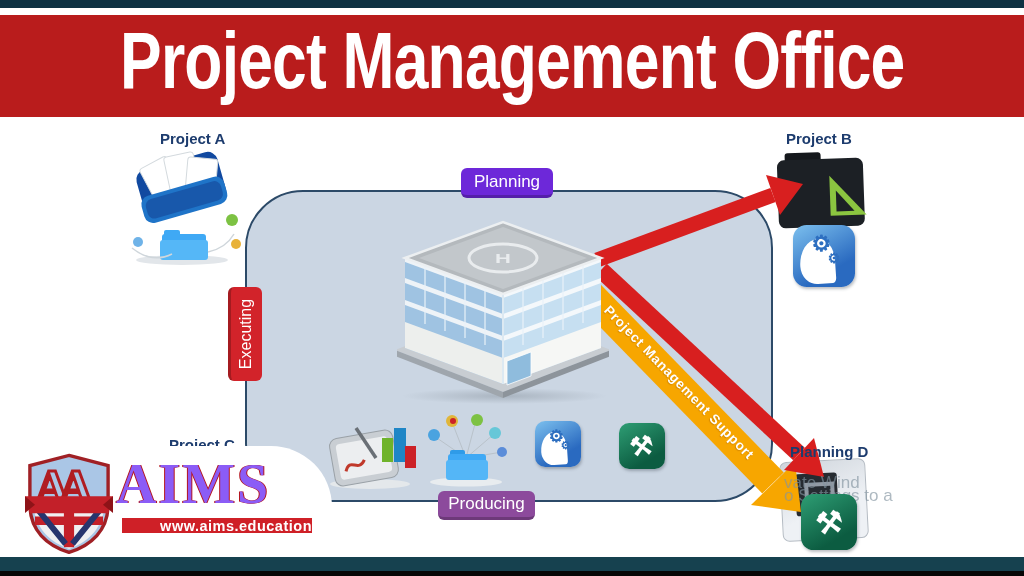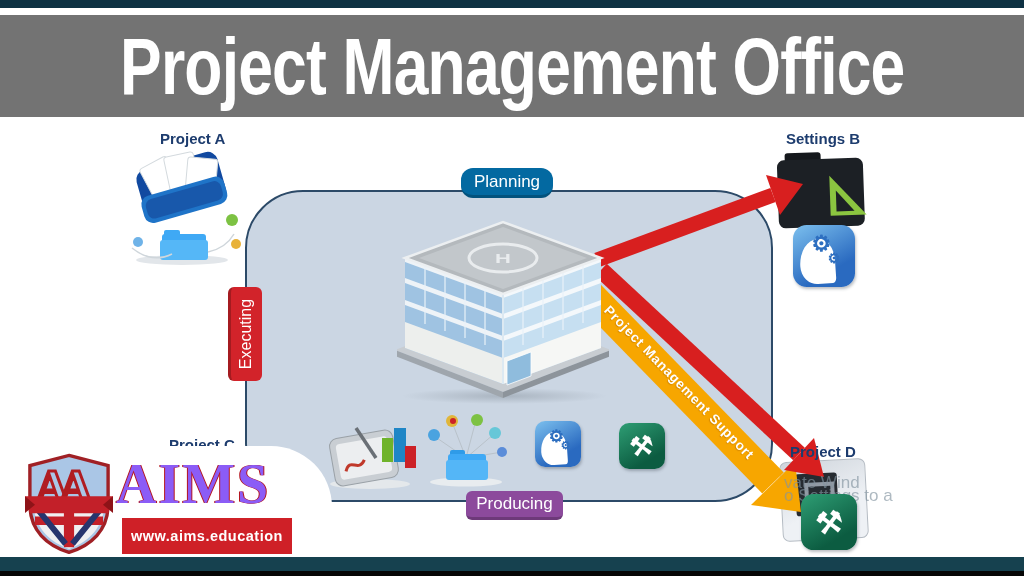--- a/index.html
+++ b/index.html
@@ -2,37 +2,37 @@
 <html><head>
 <meta charset="utf-8">
 <style>
   html,body{margin:0;padding:0;}
   body{width:1024px;height:576px;background:#ffffff;overflow:hidden;
        font-family:"Liberation Sans", sans-serif;}
   #stage{position:relative;width:1024px;height:576px;background:#fff;}
 
   
   .top-strip{position:absolute;left:0;top:0;width:1024px;height:8px;background:#0e3243;}
-  .header{position:absolute;left:0;top:15px;width:1024px;height:102px;background:#737373;
-          display:flex;align-items:center;justify-content:center;}
+  .header{position:absolute;left:0;top:15px;width:1024px;height:102px;background:#b91c1c;
+          display:flex;justify-content:center;}
   .header .title{color:#ffffff;font-size:78px;font-weight:700;letter-spacing:-1px;
           white-space:nowrap;transform:scaleX(.80) scaleY(1.03);}
   .footer{position:absolute;left:0;top:557px;width:1024px;height:19px;background:#16414f;
           border-bottom:5px solid #060606;box-sizing:border-box;z-index:10;}
 
   
   .pmo-box{position:absolute;left:245px;top:190px;width:524px;height:308px;
            background:#cbd6e3;border:2px solid #2c4a68;border-radius:58px;z-index:1;}
 
   
   .badge{position:absolute;color:#fff;display:flex;align-items:center;justify-content:center;
          border-radius:6px;font-size:17px;z-index:7;border-bottom:3px solid rgba(0,0,0,.22);
          box-sizing:border-box;}
-  .badge.planning{left:461px;top:168px;width:92px;height:30px;background:#0369a1;border-radius:12px;}
-  .badge.producing{left:466px;top:491px;width:97px;height:29px;background:#8c4a9c;}
+  .badge.planning{left:461px;top:168px;width:92px;height:30px;background:#6d28d9;}
+  .badge.producing{left:438px;top:491px;width:97px;height:29px;background:#8c4a9c;}
   .badge.executing{left:228px;top:287px;width:34px;height:94px;background:#d2232a;
          border-bottom:none;border-left:3px solid rgba(0,0,0,.22);}
   .badge.executing span{transform:rotate(-90deg);white-space:nowrap;font-size:16px;}
 
   
   .plabel{position:absolute;font-weight:700;font-size:15px;color:#1d3c6e;z-index:7;white-space:nowrap;}
   .plabel.a{left:160px;top:130px;}
   .plabel.b{left:786px;top:130px;}
   .plabel.c{left:169px;top:436px;}
   .plabel.d{left:790px;top:443px;}
@@ -84,23 +84,23 @@
   .icon-chartpad{position:absolute;left:326px;top:418px;width:96px;height:72px;z-index:2;}
   .icon-folder-radiate{position:absolute;left:422px;top:412px;width:88px;height:76px;z-index:2;}
 
   
   .brand-blob{position:absolute;left:-40px;top:446px;width:372px;height:122px;background:#ffffff;
         border-radius:0 70px 70px 0;z-index:8;}
   .brand-shield{position:absolute;left:25px;top:452px;width:88px;height:102px;z-index:9;}
   .brand-name{position:absolute;left:116px;top:452px;z-index:9;color:#8b5cf6;
         font-family:"Liberation Serif", serif;font-weight:700;font-size:56px;letter-spacing:2px;
         text-shadow:1px 0 0 #b5151d, -1px 0 0 #b5151d;}
-  .brand-url{position:absolute;left:122px;top:518px;width:170px;height:36px;background:#cf2027;
-        z-index:9;display:flex;align-items:center;justify-content:center;color:#fff;
-        font-weight:700;font-size:14.5px;letter-spacing:.5px;}
+  .brand-url{position:absolute;left:122px;top:518px;width:170px;height:15px;background:#cf2027;
+        z-index:9;display:flex;align-items:center;justify-content:flex-end;color:#fff;
+        font-weight:700;font-size:14.5px;letter-spacing:.5px;padding-left:20px;}
 </style>
 </head>
 <body>
 
 <div id="stage">
 
   <div class="top-strip"></div>
   <div class="header">
     <div class="title">Project Management Office</div>
   </div>
@@ -171,23 +171,23 @@
     <span>Planning</span>
   </div>
   <div class="badge executing">
     <span>Executing</span>
   </div>
   <div class="badge producing">
     <span>Producing</span>
   </div>
 
   <div class="plabel a">Project A</div>
-  <div class="plabel b">Settings B</div>
+  <div class="plabel b">Project B</div>
   <div class="plabel c">Project C</div>
-  <div class="plabel d">Project D</div>
+  <div class="plabel d">Planning D</div>
 
   <svg class="icon-a" viewBox="0 0 140 118">
     <ellipse cx="70" cy="112" rx="46" ry="5" fill="#e2e6ea"></ellipse>
     <g transform="rotate(-16 70 40)">
       <rect x="28" y="12" width="84" height="52" rx="10" fill="#1149a0"></rect>
     </g>
     <g>
       <rect x="36" y="12" width="30" height="46" rx="3" fill="#ffffff" stroke="#d4dade" transform="rotate(-28 51 35)"></rect>
       <rect x="56" y="6" width="30" height="48" rx="3" fill="#ffffff" stroke="#d4dade" transform="rotate(-12 71 30)"></rect>
       <rect x="74" y="10" width="30" height="46" rx="3" fill="#ffffff" stroke="#d4dade" transform="rotate(5 89 33)"></rect>

